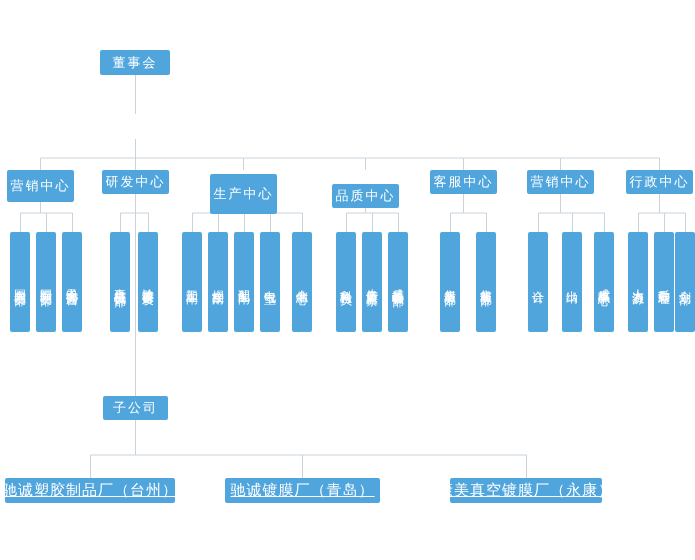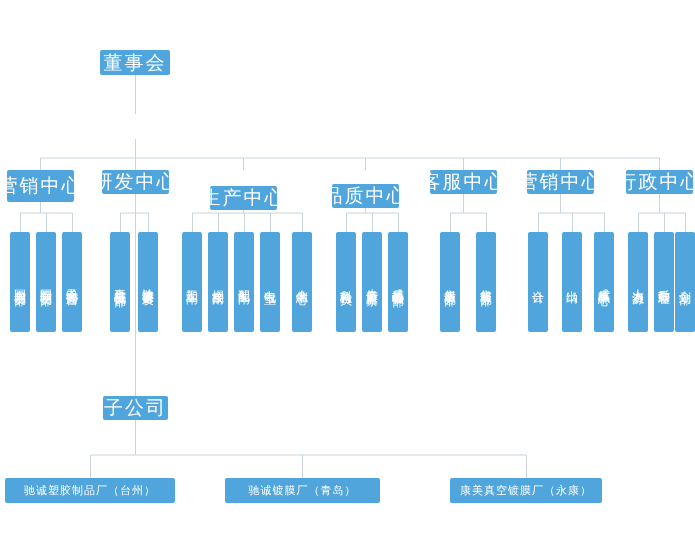--- a/index.html
+++ b/index.html
@@ -8,23 +8,23 @@
     position:relative; width:695px; height:560px;
     background:var(--background,#ffffff);
     font-family:"DejaVu Sans","Liberation Sans",sans-serif;
     overflow:hidden;
   }
   .lines { position:absolute; left:0; top:0; }
   .conn { fill:none; stroke:var(--line,#c9d3dc); stroke-width:1; }
   .box {
     position:absolute; background:var(--box,#4fa5dc); color:var(--text,#ffffff);
     display:flex; align-items:center; justify-content:center;
-    font-size:19px; letter-spacing:2px; border-radius:2px; white-space:nowrap;
+    font-size:13px; letter-spacing:2px; border-radius:2px; white-space:nowrap;
   }
-  .box.small { font-size:11px; letter-spacing:1px; }
+  .box.small { font-size:15px; letter-spacing:1px;text-decoration:underline; }
   .vbox {
     position:absolute; top:232px; width:20px; height:100px;
     background:var(--box,#4fa5dc); color:var(--text,#ffffff);
     display:flex; align-items:center; justify-content:center;
     writing-mode:vertical-rl; text-orientation:upright;
     font-size:12px; letter-spacing:1px; line-height:1; border-radius:2px;
     overflow:hidden;
   }
 </style>
 </head>
@@ -41,21 +41,21 @@
     <path class="conn" d="M463.5 194 V213 M450.5 213 H486.5 M450.5 213 V232 M486.5 213 V232"></path>
     <path class="conn" d="M560.5 194 V213 M538.5 213 H604.5 M538.5 213 V232 M572.5 213 V232 M604.5 213 V232"></path>
     <path class="conn" d="M659.5 194 V213 M638.5 213 H685.5 M638.5 213 V232 M664.5 213 V232 M685.5 213 V232"></path>
     <path class="conn" d="M135.5 420 V455 M90.5 455 H526.5 M90.5 455 V478 M302.5 455 V478 M526.5 455 V478"></path>
   </svg>
 
   <div class="box" style="left:100px;top:50px;width:70px;height:25px">董事会</div>
 
   <div class="box" style="left:7px;top:170px;width:67px;height:32px">营销中心</div>
   <div class="box" style="left:102px;top:170px;width:67px;height:24px">研发中心</div>
-  <div class="box" style="left:210px;top:186px;width:67px;height:24px">生产中心</div>
+  <div class="box" style="left:210px;top:174px;width:67px;height:40px">生产中心</div>
   <div class="box" style="left:332px;top:184px;width:67px;height:24px">品质中心</div>
   <div class="box" style="left:430px;top:170px;width:67px;height:24px">客服中心</div>
   <div class="box" style="left:527px;top:170px;width:67px;height:24px">营销中心</div>
   <div class="box" style="left:626px;top:170px;width:67px;height:24px">行政中心</div>
 
   <div class="vbox" style="left:10px">国内贸易部</div>
   <div class="vbox" style="left:36px">国际贸易部</div>
   <div class="vbox" style="left:62px">电子商务运营</div>
 
   <div class="vbox" style="left:110px">真空机械设计部</div>

